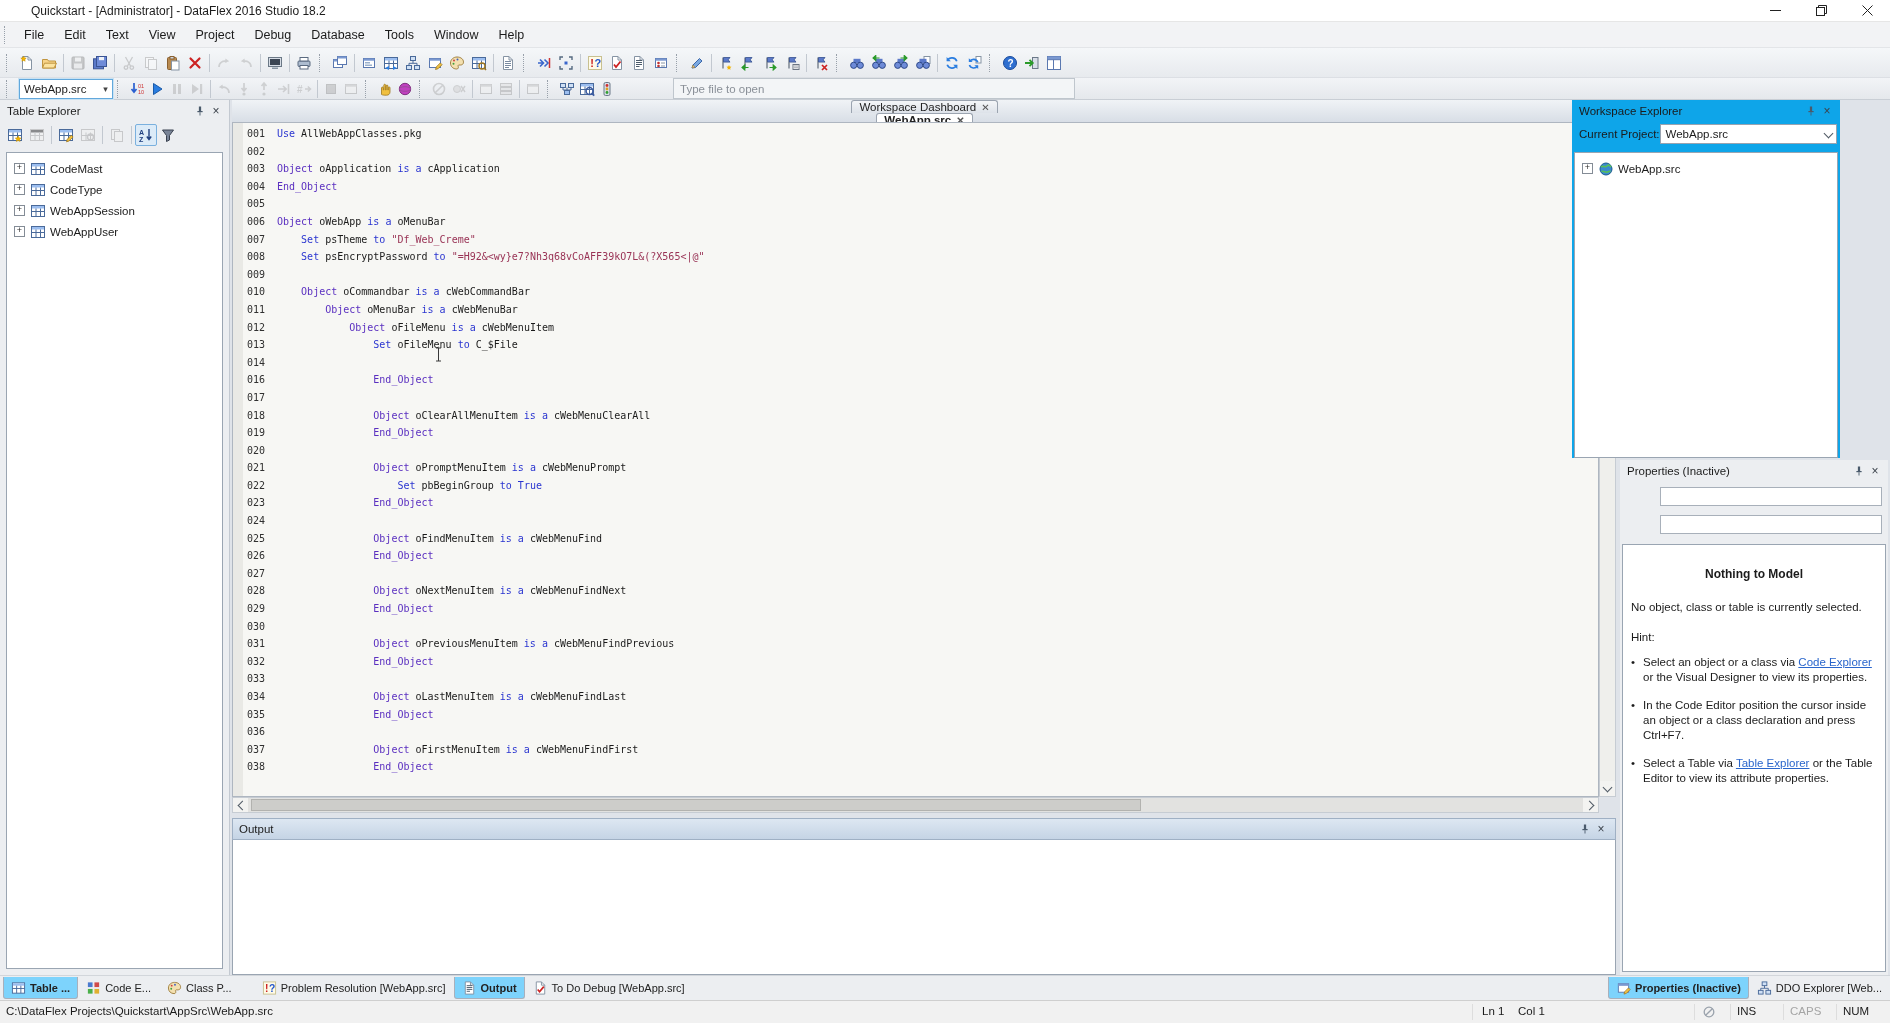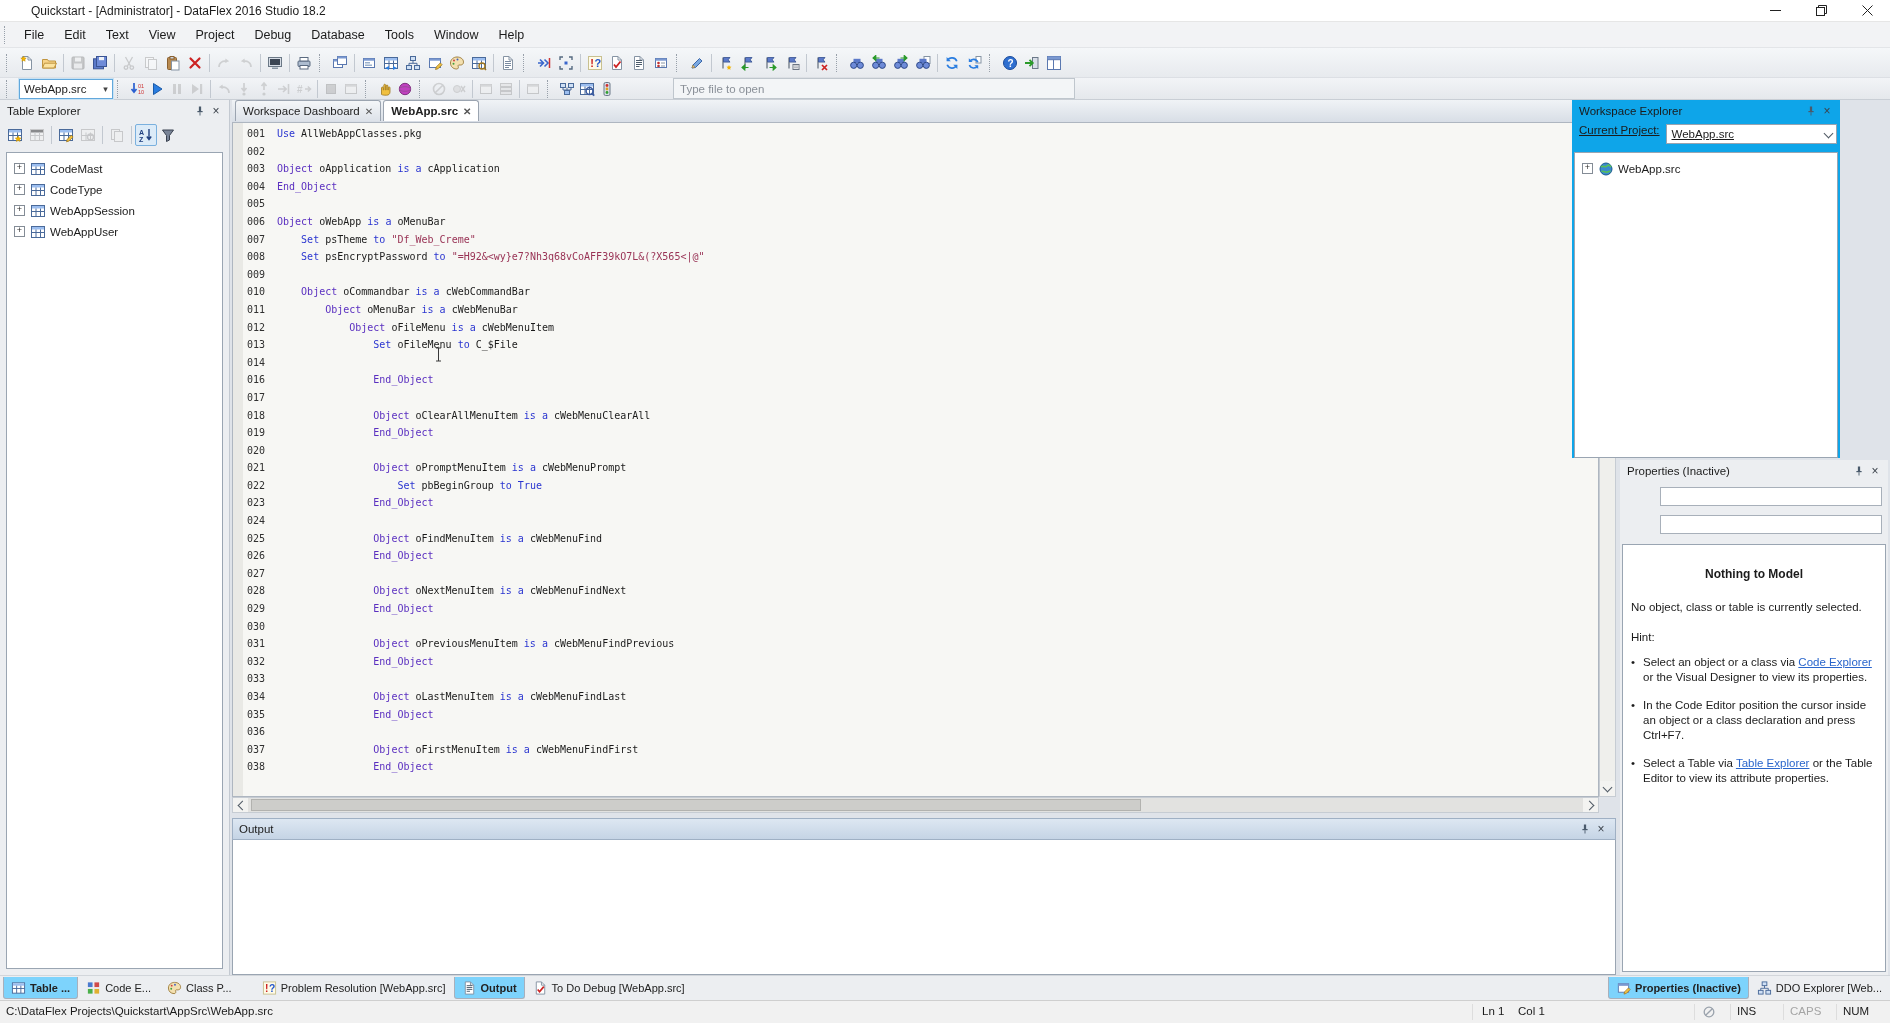--- a/index.html
+++ b/index.html
@@ -34,21 +34,21 @@
   .hbtn{width:16px;height:16px;display:flex;align-items:center;justify-content:center;color:#3c434c;font-size:12px;}
   .whitebox{background:#fff;border:1px solid #9aa5b2;box-sizing:border-box;position:absolute;}
   
   .tex{position:absolute;left:0;top:100px;width:230px;height:875px;background:#eceef1;border-right:1px solid #c3c9d1;box-sizing:border-box;}
   .tex-tools{height:26px;display:flex;align-items:center;padding:1px 2px 1px 4px;}
   .tree-row{height:21px;display:flex;align-items:center;font-size:11.5px;white-space:nowrap;}
   .expander{width:9px;height:9px;border:1px solid #848c96;background:#fff;font-size:9px;line-height:7px;text-align:center;color:#333;margin:0 5px 0 7px;flex:0 0 auto;}
   .tree-ic{width:16px;height:16px;margin-right:4px;flex:0 0 auto;}
   
   .edg{position:absolute;left:232px;top:100px;width:1384px;height:713px;}
-  .tabstrip{position:absolute;left:0;top:0;right:0;height:22px;background:linear-gradient(#f0f3f6,#d8dee6);display:flex;align-items:flex-start;padding-left:3px;box-sizing:border-box;}
+  .tabstrip{position:absolute;left:0;top:0;right:0;height:22px;background:linear-gradient(#f0f3f6,#d8dee6);display:flex;align-items:center;padding-left:3px;box-sizing:border-box;flex-direction:column;}
   .ed-tab{height:20px;display:flex;align-items:center;gap:5px;padding:0 7px;font-size:11.5px;border:1px solid #9ba4b0;border-bottom:none;border-radius:3px 3px 0 0;background:linear-gradient(#f4f6f8,#dde2e9);margin-right:2px;color:#222;}
   .ed-tab.active{background:#fff;font-weight:bold;}
   .tab-x{font-size:10px;color:#555;}
   .ts-ctl{position:absolute;right:5px;top:5px;display:flex;gap:8px;color:#3c434c;font-size:10px;align-items:center;}
   .code{position:absolute;left:0;top:22px;right:17px;bottom:16px;background:#f7f7f4;border:1px solid #aeb6c0;box-sizing:border-box;overflow:hidden;}
   .code::before{content:'';position:absolute;left:0;top:0;bottom:0;width:10px;background:#e9e9e5;}
   .code-lines{position:absolute;left:0;top:2px;right:0;}
   .crow{display:flex;height:17.6px;line-height:17.6px;font-family:"DejaVu Sans Mono",monospace;font-size:10px;}
   .ln{width:44px;padding-left:14px;box-sizing:border-box;color:#303030;flex:0 0 auto;}
   .cd{white-space:pre;}
@@ -68,21 +68,21 @@
   .chev.up{transform:rotate(-135deg);margin-top:3px;}
   .chev.down{transform:rotate(45deg);margin-bottom:3px;}
   .chev.left{transform:rotate(135deg);margin-left:3px;}
   .chev.right{transform:rotate(-45deg);margin-right:3px;}
   
   .outp{position:absolute;left:232px;top:818px;width:1384px;height:157px;}
   .out-hdr{height:22px;background:linear-gradient(#dde7f2,#c5d4e5);border:1px solid #9fb0c4;box-sizing:border-box;display:flex;align-items:center;font-size:11.5px;padding:0 6px;}
   .out-body{position:absolute;left:0;top:22px;right:0;bottom:0;background:#fff;border:1px solid #9aa5b2;border-top:none;box-sizing:border-box;}
   
   .wex{position:absolute;left:1572px;top:100px;width:268px;height:358px;background:#0ea5e9;}
-  .cur-row{display:flex;align-items:flex-start;padding:3px 3px 3px 7px;font-size:11.5px;gap:6px;text-decoration:underline;}
+  .cur-row{display:flex;align-items:center;padding:3px 3px 3px 7px;font-size:11.5px;}
   .combo{flex:1;height:20px;background:#fff;border:1px solid #98a3b0;display:flex;align-items:center;box-sizing:border-box;}
   .combo .val{flex:1;font-size:11.5px;padding-left:5px;}
   .combo .dd{width:16px;display:flex;justify-content:center;}
   .props{position:absolute;left:1620px;top:460px;width:268px;height:515px;background:#eceef1;}
   .pinput{position:absolute;left:40px;right:6px;height:19px;background:#fff;border:1px solid #a8b0ba;box-sizing:border-box;}
   .props-box{position:absolute;left:2px;right:2px;top:84px;bottom:3px;background:#fff;border:1px solid #9aa5b2;box-sizing:border-box;font-size:11.5px;padding:6px 8px;overflow:hidden;}
   .nm-head{font-weight:bold;font-size:12px;text-align:center;margin:16px 0 20px 0;}
   .nm-msg{margin-bottom:18px;}
   .nm-hint{margin-bottom:12px;}
   .hint-li{display:flex;margin-bottom:13px;line-height:15px;}

